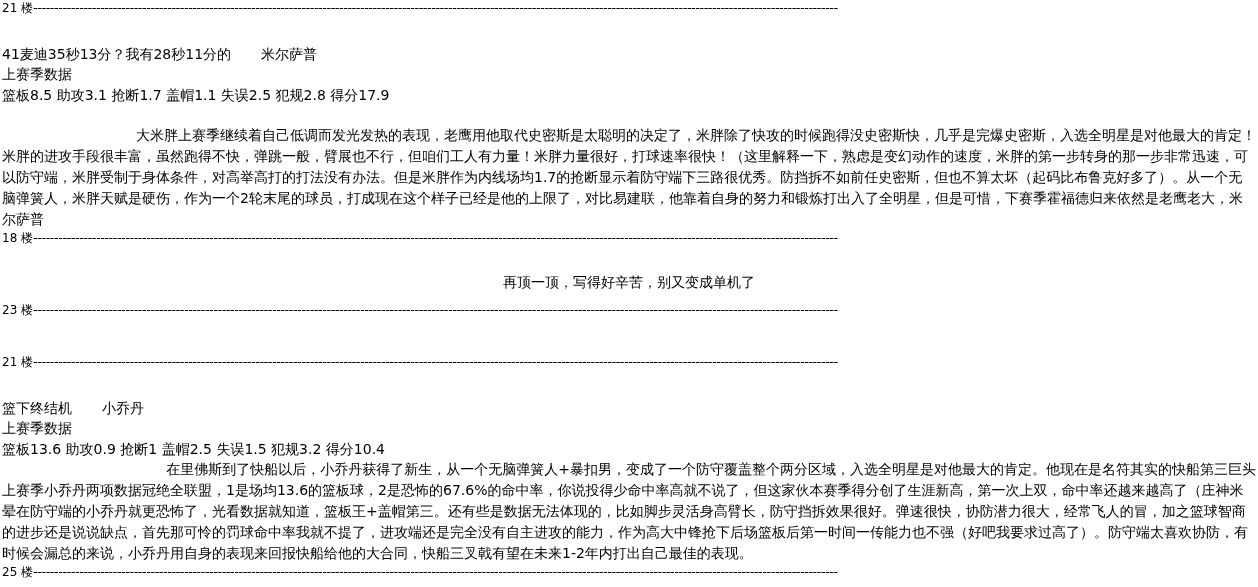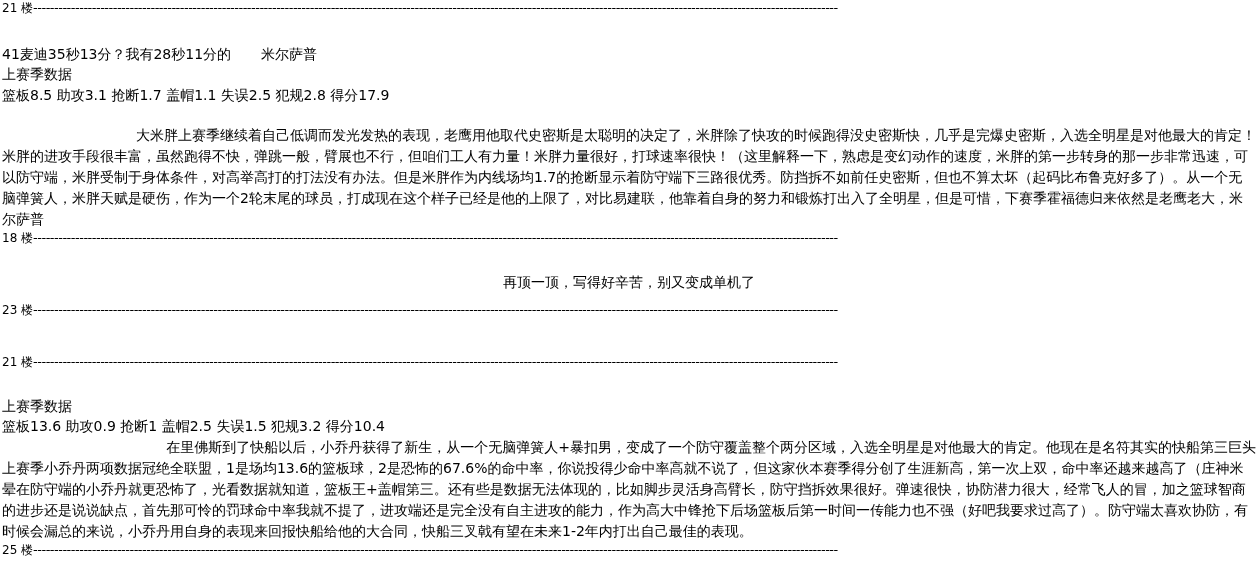--- a/index.html
+++ b/index.html
@@ -126,20 +126,23 @@
 
   <div class="gap-sm"></div>
 
   <div class="floor-sep">
     <span class="floor-num">21 楼</span><span class="dashes">------------------------------------------------------------------------------------------------------------------------------------------------------------------------------------------------</span>
   </div>
 
   <div class="gap-lg"></div>
 
   <div class="post">
+    <div class="title-line">
+      <span>篮下终结机</span><span class="author">小乔丹</span>
+    </div>
     <div class="stat-head">上赛季数据</div>
     <div class="stat-line">篮板13.6 助攻0.9 抢断1 盖帽2.5 失误1.5 犯规3.2 得分10.4</div>
     <div class="body-text nowrap">在里佛斯到了快船以后，小乔丹获得了新生，从一个无脑弹簧人+暴扣男，变成了一个防守覆盖整个两分区域，入选全明星是对他最大的肯定。他现在是名符其实的快船第三巨头</div>
     <div class="body-text">上赛季小乔丹两项数据冠绝全联盟，1是场均13.6的篮板球，2是恐怖的67.6%的命中率，你说投得少命中率高就不说了，但这家伙本赛季得分创了生涯新高，第一次上双，命中率还越来越高了（庄神米晕在防守端的小乔丹就更恐怖了，光看数据就知道，篮板王+盖帽第三。还有些是数据无法体现的，比如脚步灵活身高臂长，防守挡拆效果很好。弹速很快，协防潜力很大，经常飞人的冒，加之篮球智商的进步还是说说缺点，首先那可怜的罚球命中率我就不提了，进攻端还是完全没有自主进攻的能力，作为高大中锋抢下后场篮板后第一时间一传能力也不强（好吧我要求过高了）。防守端太喜欢协防，有时候会漏总的来说，小乔丹用自身的表现来回报快船给他的大合同，快船三叉戟有望在未来1-2年内打出自己最佳的表现。</div>
   </div>
 
   <div class="floor-sep">
     <span class="floor-num">25 楼</span><span class="dashes">------------------------------------------------------------------------------------------------------------------------------------------------------------------------------------------------</span>
   </div>
 

